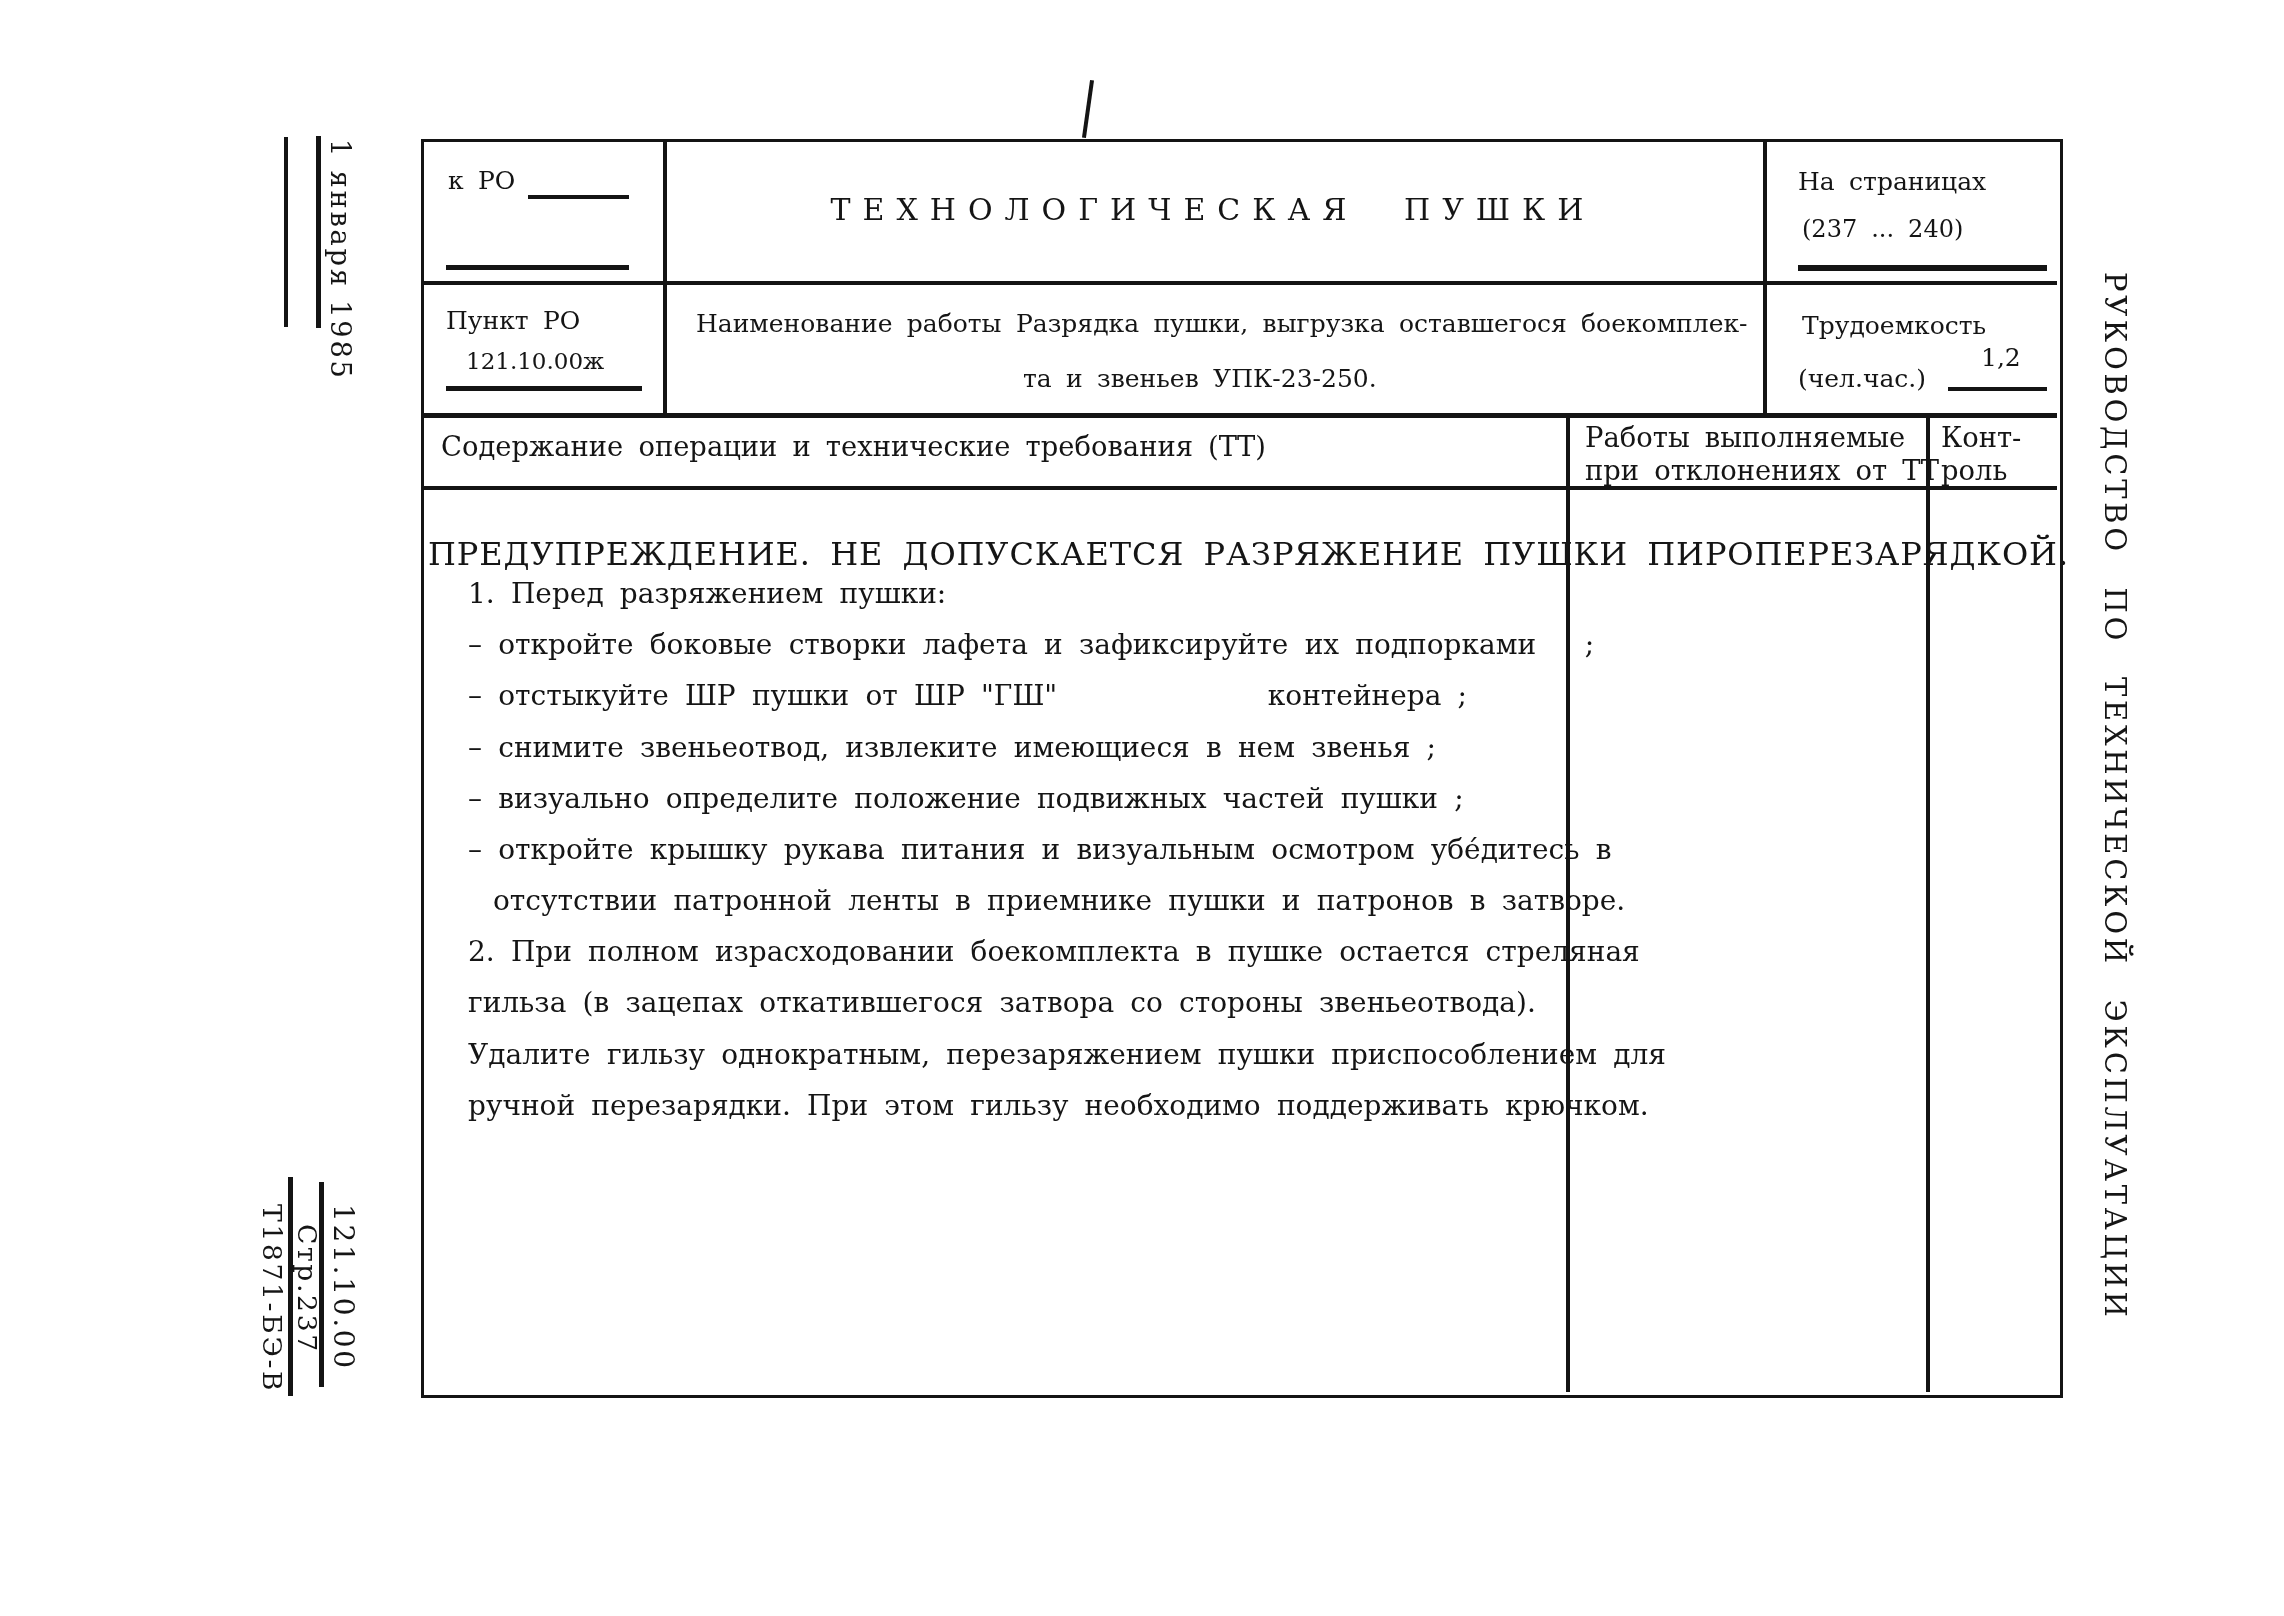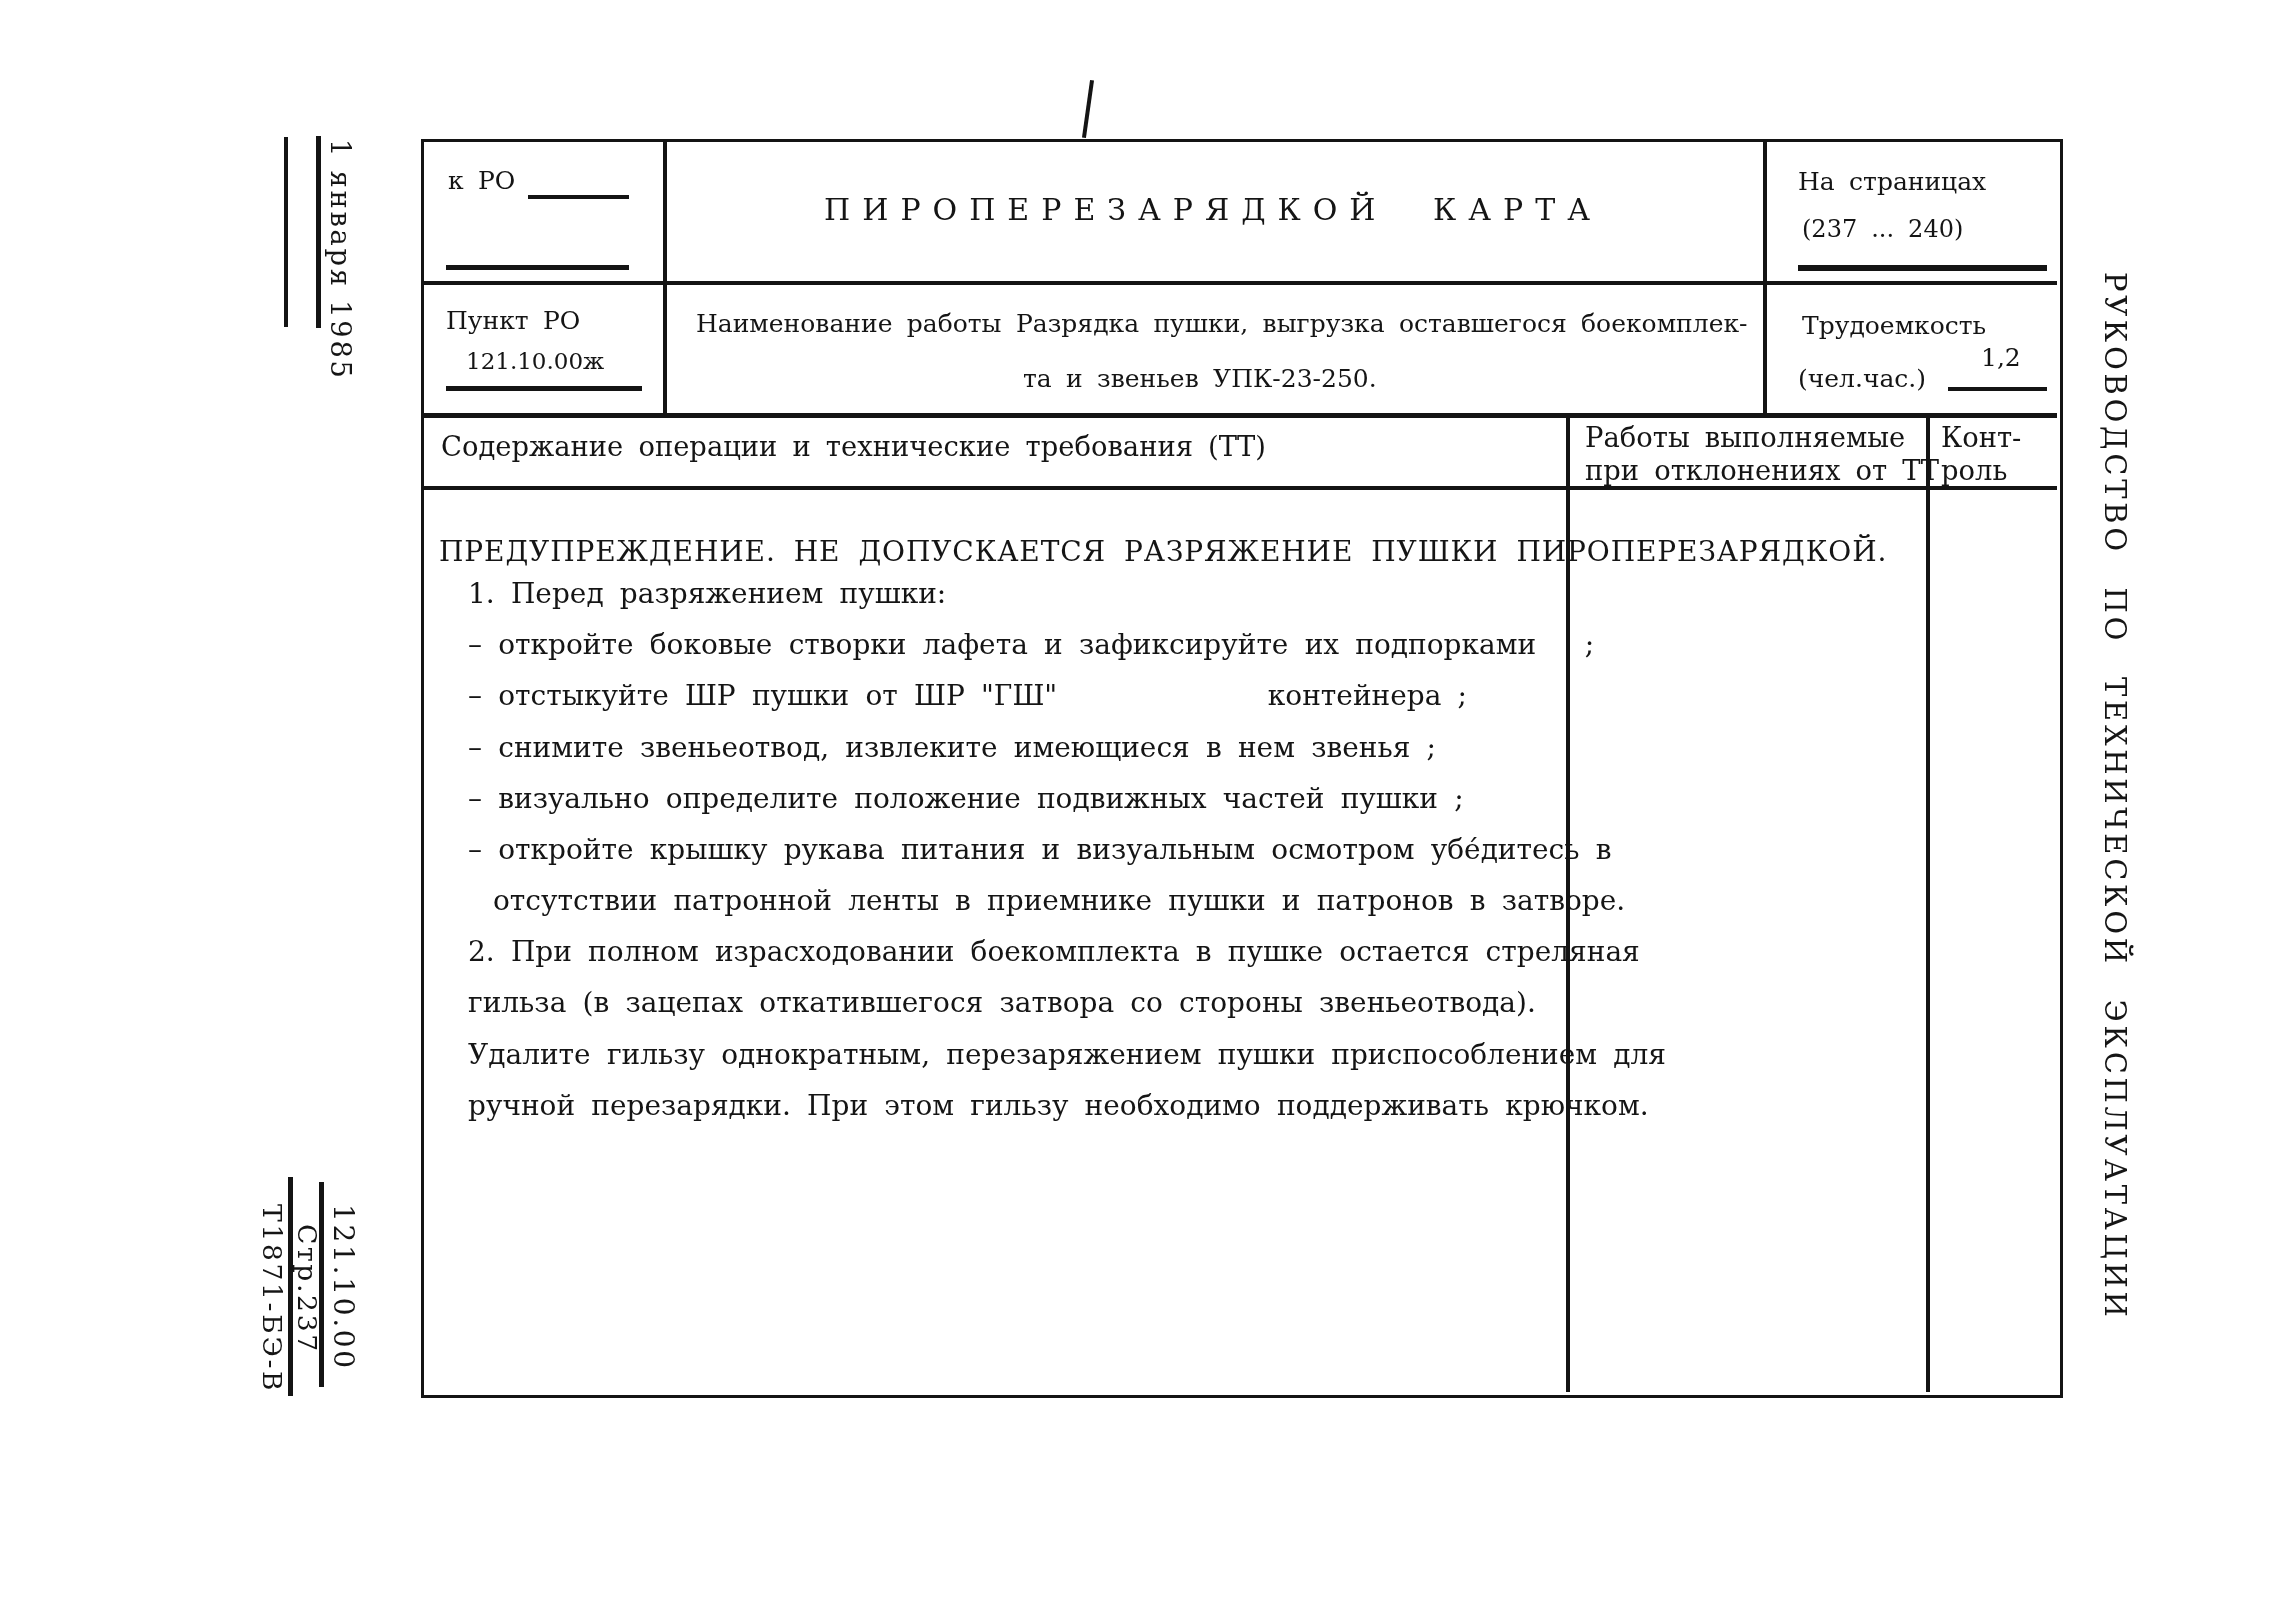--- a/index.html
+++ b/index.html
@@ -27,22 +27,22 @@
   }
   .colhead{font-size:27.4px;}
   .body-line{
     position:absolute;left:0;top:0;width:100%;
     white-space:pre;font-size:28px;word-spacing:7.3px;line-height:51px;height:51px;
   }
   .indent-1{padding-left:468px;}
   .indent-2{padding-left:493px;}
   #body-lines{position:absolute;left:0;top:568px;width:2284px;}
   .warning{
-    position:absolute;left:439px;top:535px;
-    white-space:pre;font-size:28px;word-spacing:8.2px;letter-spacing:0.9px;
+    position:absolute;left:428px;top:535px;
+    white-space:pre;font-size:32px;word-spacing:8.2px;letter-spacing:0.9px;
     z-index:3;
   }
   .rightside{
     position:absolute;left:2098px;top:272px;
     writing-mode:vertical-rl;
     font-size:29px;letter-spacing:3.7px;word-spacing:20px;white-space:pre;
   }
   .tick{
     position:absolute;left:1086px;top:80px;width:3.7px;height:58px;background:#141414;
     transform:rotate(8deg);
@@ -68,21 +68,21 @@
   <div class="ln" style="left:421px;top:413px;width:1636px;height:4.6px;"></div>
   <div class="ln" style="left:421px;top:486px;width:1636px;height:3.7px;"></div>
 
   <div class="ln" style="left:1566px;top:413px;width:3.7px;height:979px;"></div>
   <div class="ln" style="left:1926px;top:413px;width:3.7px;height:979px;"></div>
 
   <span class="txt" style="left:448px;top:166px;">к РО</span>
   <div class="ln" style="left:528px;top:195px;width:101px;height:3.7px;"></div>
   <div class="ln" style="left:446px;top:265px;width:183px;height:4.6px;"></div>
 
-  <div class="title">ПИРОПЕРЕЗАРЯДКОЙ КАРТА</div>
+  <div class="title">ТЕХНОЛОГИЧЕСКАЯ ПУШКИ</div>
 
   <span class="txt" style="left:1798px;top:167px;">На страницах</span>
   <span class="txt" style="left:1802px;top:215px;font-size:24px;">(237 ... 240)</span>
   <div class="ln" style="left:1798px;top:265px;width:249px;height:5.5px;"></div>
 
   <span class="txt" style="left:446px;top:306px;">Пункт РО</span>
   <span class="txt" style="left:466px;top:348px;font-size:23px;">121.10.00ж</span>
   <div class="ln" style="left:446px;top:386px;width:196px;height:4.6px;"></div>
 
   <span class="txt" style="left:696px;top:309px;">Наименование работы</span>

